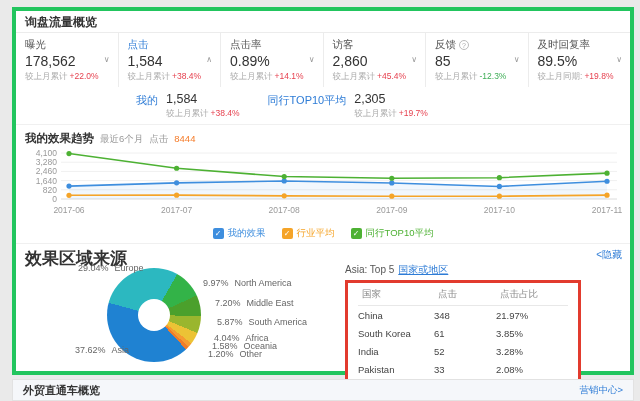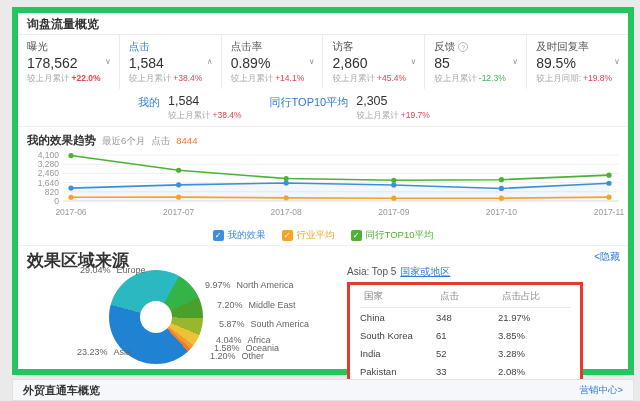--- a/index.html
+++ b/index.html
@@ -1,19 +1,19 @@
 <!DOCTYPE html>
 <html><head>
 <meta charset="utf-8">
 <style>
   * { margin:0; padding:0; box-sizing:border-box; }
   html,body { width:640px; height:401px; overflow:hidden;
     font-family:"Liberation Sans","DejaVu Sans",sans-serif; background:#eaeaea; color:#333; }
   .main-panel { position:absolute; left:12px; top:7px; width:622px; height:368px;
-    background:#fff; border:6px solid #22c55e; }
+    background:#fff; border:4px solid #22c55e; }
   .panel-header { height:22px; line-height:22px; padding:0 9px; border-bottom:1px solid #ececec;
     font-size:12px; font-weight:bold; color:#333; }
   
   .metrics-row { display:flex; height:54px; }
   .metric-box { flex:1; padding:5px 9px 0 9px; position:relative; cursor:pointer; }
   .metric-box + .metric-box { border-left:1px solid #ececec; }
   .metric-label { font-size:10.5px; color:#555; display:flex; align-items:center; gap:3px; }
   .metric-value { font-size:14px; color:#333; margin-top:1px; }
   .metric-change { font-size:8.5px; color:#aaa; margin-top:2px; white-space:nowrap; }
   .chg { margin-left:2px; }
@@ -71,21 +71,21 @@
 <body>
 
 <div class="main-panel">
 
   <div class="panel-header">询盘流量概览</div>
 
   <div class="metrics-row">
     <div class="metric-box">
       <div class="metric-label">曝光</div>
       <div class="metric-value">178,562</div>
-      <div class="metric-change"><span>较上月累计</span><span class="chg" style="color: rgb(230, 65, 79); font-weight: bold;">+22.0%</span></div>
+      <div class="metric-change"><span>较上月累计</span><span class="chg" style="color: rgb(230, 65, 79);">+22.0%</span></div>
       <span class="chev">∨</span>
     </div>
     <div class="metric-box">
       <div class="metric-label" style="color: rgb(46, 124, 214);">点击</div>
       <div class="metric-value">1,584</div>
       <div class="metric-change"><span>较上月累计</span><span class="chg" style="color: rgb(230, 65, 79);">+38.4%</span></div>
       <span class="chev">∧</span>
     </div>
     <div class="metric-box">
       <div class="metric-label">点击率</div>
@@ -205,21 +205,21 @@
       <div class="region-left">
         <div class="donut" id="donut" style="background: conic-gradient(from 285deg, rgb(44, 184, 192) 0deg, rgb(44, 184, 192) 104.54deg, rgb(51, 179, 72) 104.54deg, rgb(51, 179, 72) 140.44deg, rgb(75, 160, 44) 140.44deg, rgb(75, 160, 44) 166.36deg, rgb(154, 182, 46) 166.36deg, rgb(154, 182, 46) 187.49deg, rgb(236, 195, 53) 187.49deg, rgb(236, 195, 53) 202.03deg, rgb(245, 155, 49) 202.03deg, rgb(245, 155, 49) 207.72deg, rgb(238, 124, 43) 207.72deg, rgb(238, 124, 43) 212.04deg, rgb(31, 130, 210) 212.04deg, rgb(31, 130, 210) 360deg);"></div>
         <div class="donut-hole"></div>
         <div class="pie-label pl0"><span class="pct">29.04%</span><span>Europe</span></div>
         <div class="pie-label pl1"><span class="pct">9.97%</span><span>North America</span></div>
         <div class="pie-label pl2"><span class="pct">7.20%</span><span>Middle East</span></div>
         <div class="pie-label pl3"><span class="pct">5.87%</span><span>South America</span></div>
         <div class="pie-label pl4"><span class="pct">4.04%</span><span>Africa</span></div>
         <div class="pie-label pl5"><span class="pct">1.58%</span><span>Oceania</span></div>
         <div class="pie-label pl6"><span class="pct">1.20%</span><span>Other</span></div>
-        <div class="pie-label pl7"><span class="pct">23.23%</span><span>Asia</span></div>
+        <div class="pie-label pl7"><span class="pct">37.62%</span><span>Asia</span></div>
       </div>
       <div class="region-right">
         <div class="asia-header">
           <span>Asia: Top 5</span><span class="asia-link" style="color: rgb(46, 124, 214);">国家或地区</span>
         </div>
         <div class="annotation-box">
           <table class="data-table">
             <thead>
               <tr>
                 <th>国家</th>

